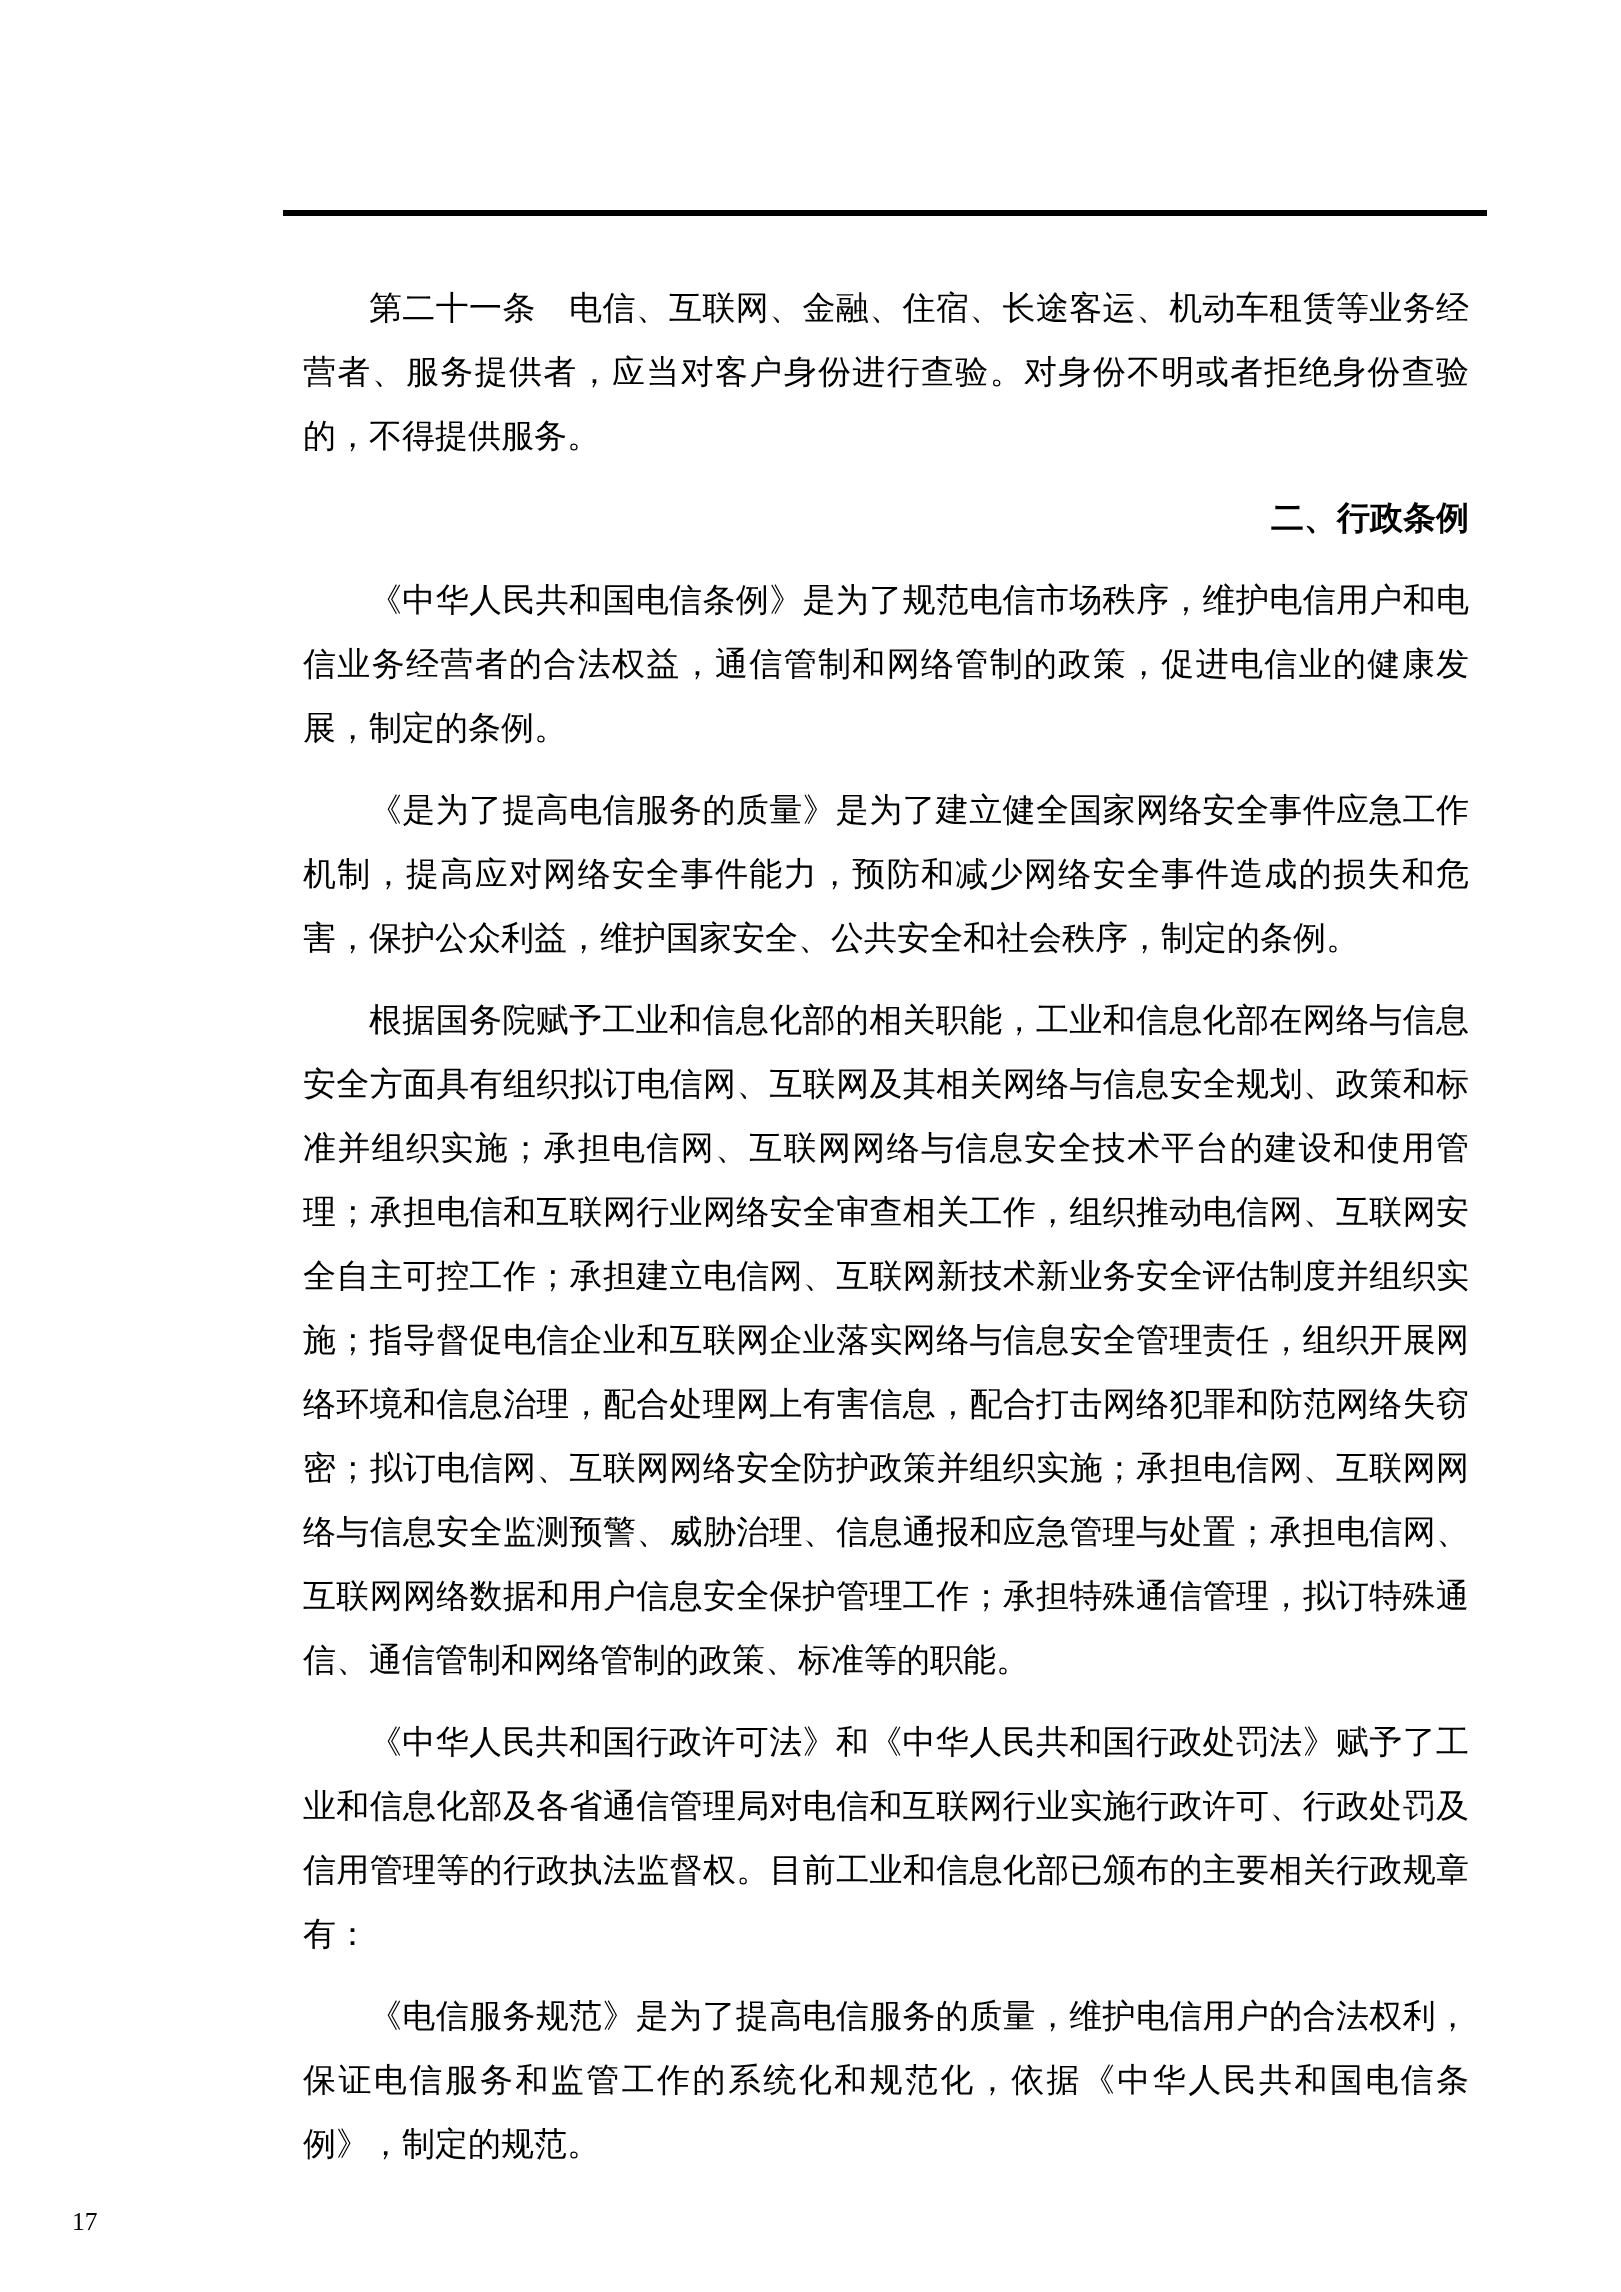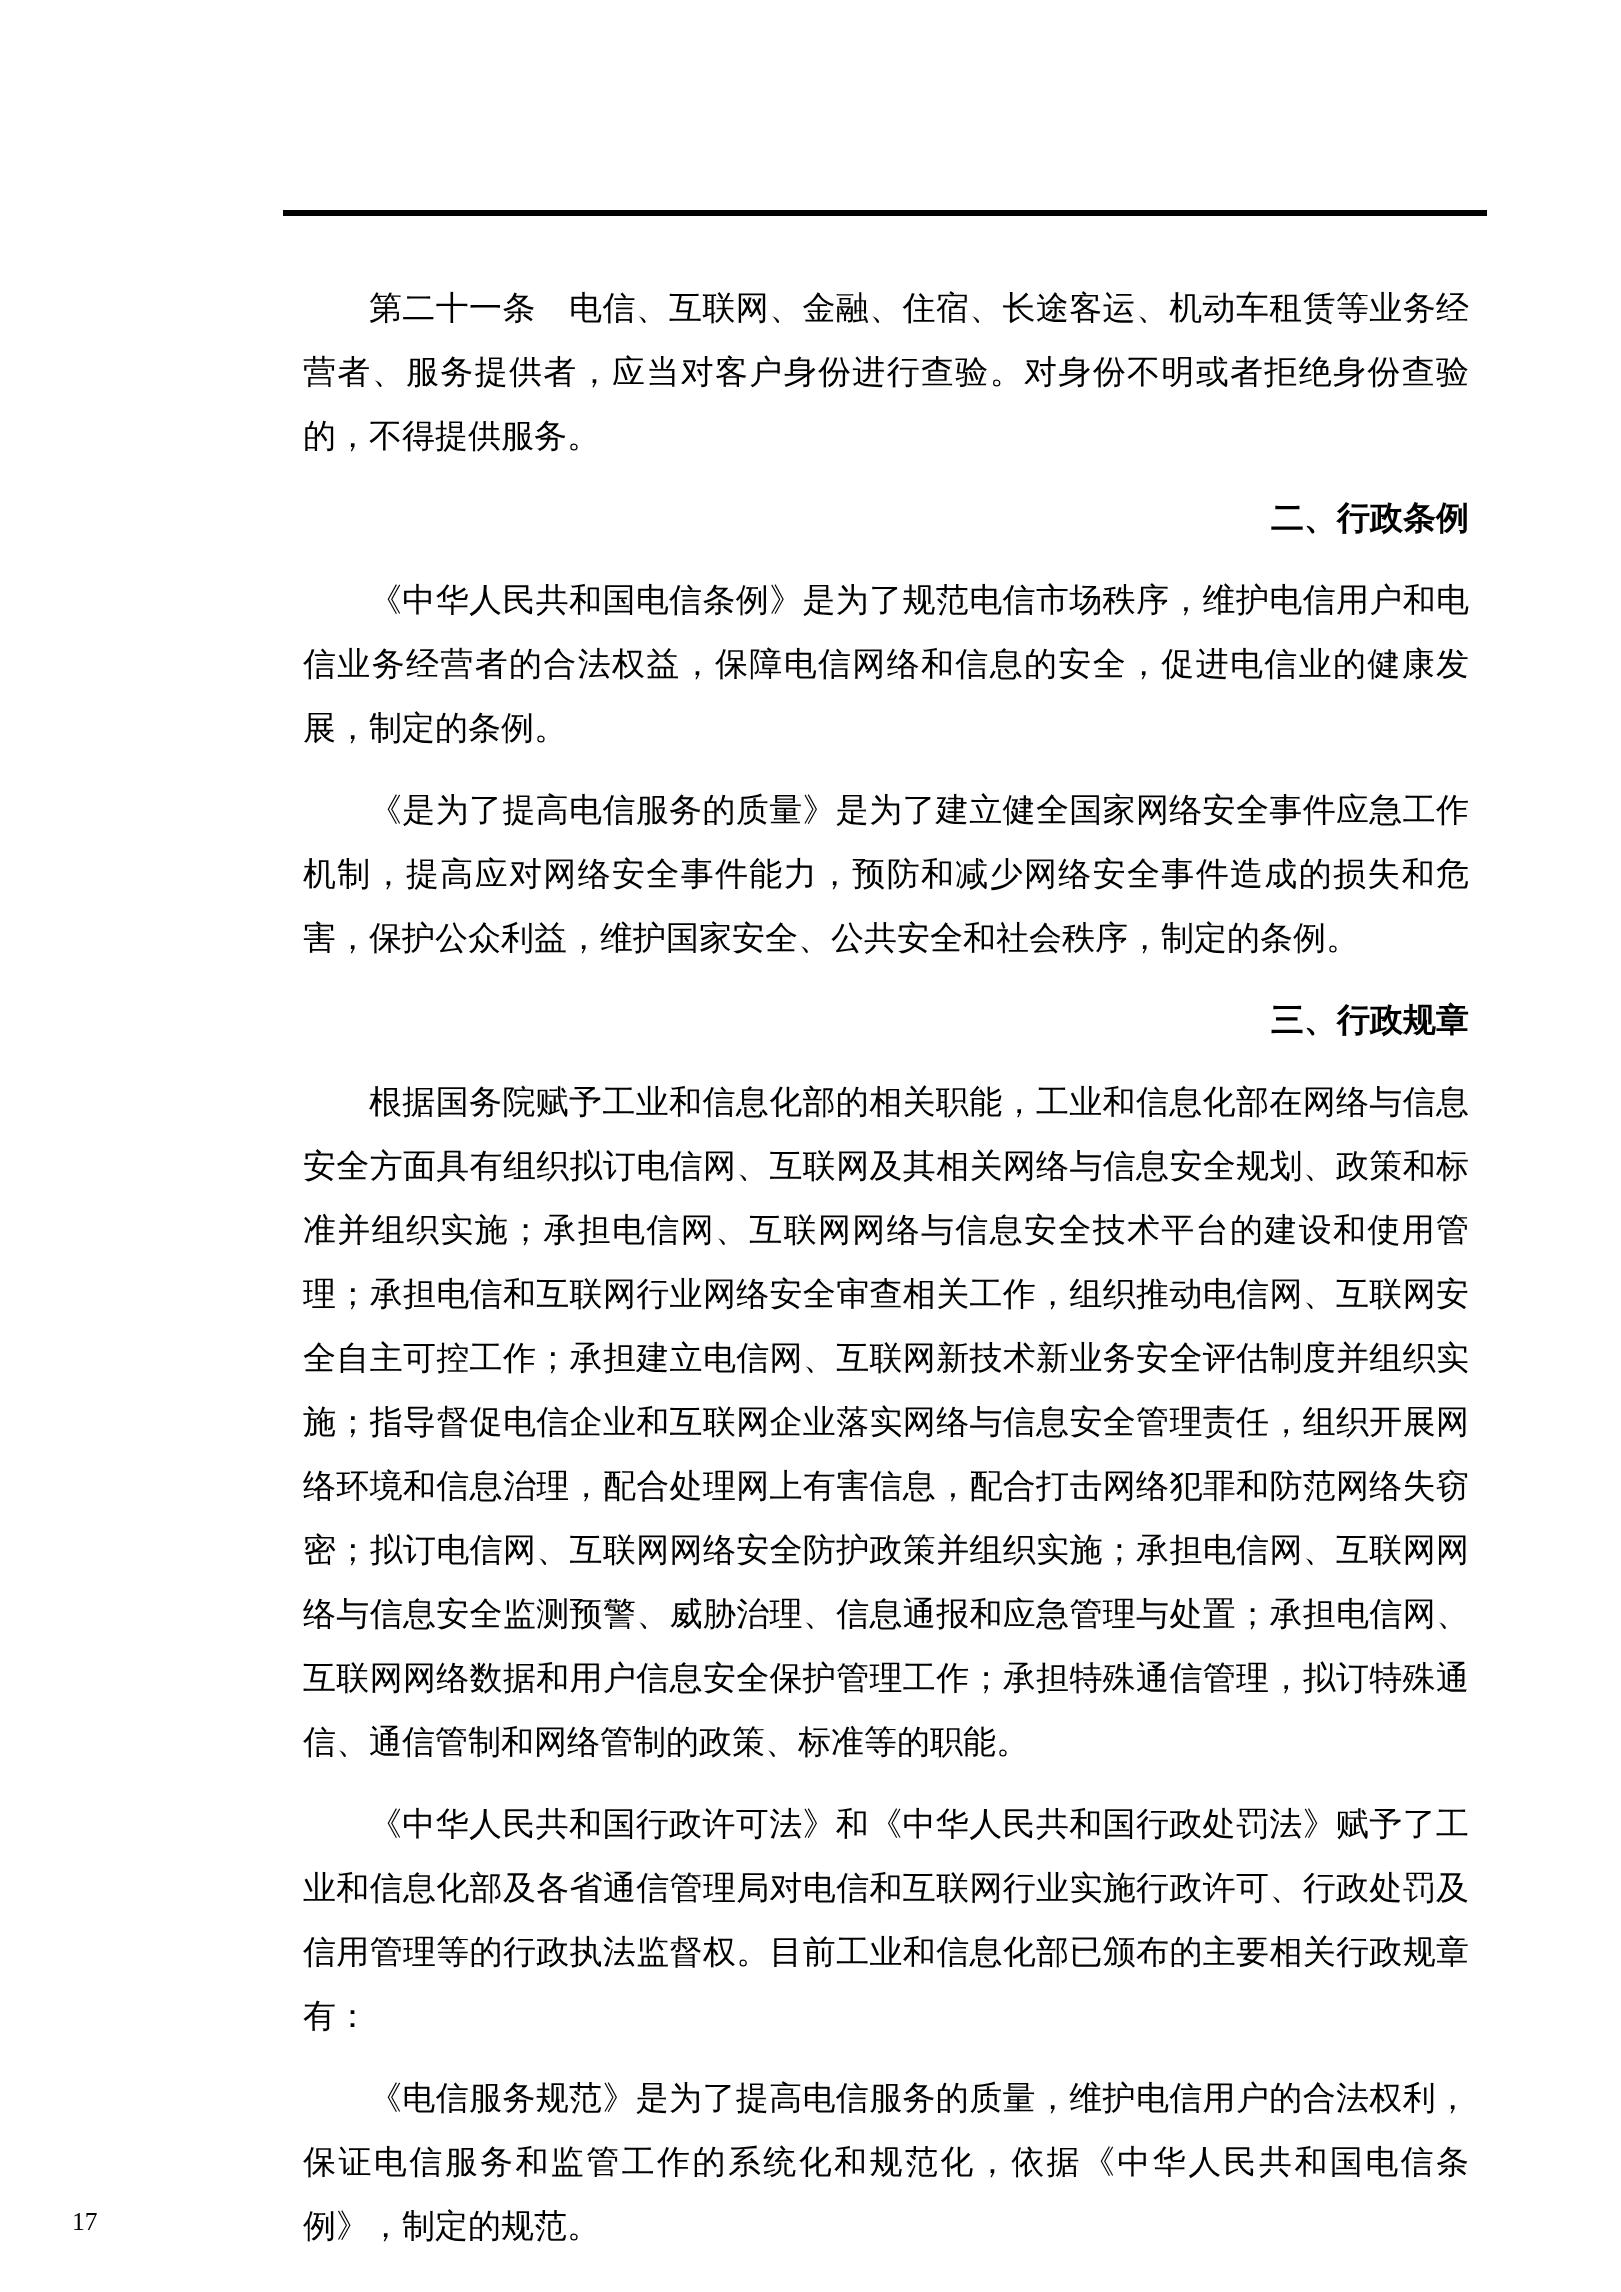--- a/index.html
+++ b/index.html
@@ -55,23 +55,22 @@
 </style>
 </head>
 <body>
 
 <div class="page">
   <div class="header-rule"></div>
 
   <div class="content">
     <p class="para">第二十一条　电信、互联网、金融、住宿、长途客运、机动车租赁等业务经营者、服务提供者，应当对客户身份进行查验。对身份不明或者拒绝身份查验的，不得提供服务。</p>
     <p class="heading">二、行政条例</p>
-    <p class="para">《中华人民共和国电信条例》是为了规范电信市场秩序，维护电信用户和电信业务经营者的合法权益，保障电信网络和信息的安全，促进电信业的健康发展，制定的条例。</p>
+    <p class="para">《中华人民共和国电信条例》是为了规范电信市场秩序，维护电信用户和电信业务经营者的合法权益，通信管制和网络管制的政策，促进电信业的健康发展，制定的条例。</p>
     <p class="para">《是为了提高电信服务的质量》是为了建立健全国家网络安全事件应急工作机制，提高应对网络安全事件能力，预防和减少网络安全事件造成的损失和危害，保护公众利益，维护国家安全、公共安全和社会秩序，制定的条例。</p>
-    <p class="heading">三、行政规章</p>
     <p class="para">根据国务院赋予工业和信息化部的相关职能，工业和信息化部在网络与信息安全方面具有组织拟订电信网、互联网及其相关网络与信息安全规划、政策和标准并组织实施；承担电信网、互联网网络与信息安全技术平台的建设和使用管理；承担电信和互联网行业网络安全审查相关工作，组织推动电信网、互联网安全自主可控工作；承担建立电信网、互联网新技术新业务安全评估制度并组织实施；指导督促电信企业和互联网企业落实网络与信息安全管理责任，组织开展网络环境和信息治理，配合处理网上有害信息，配合打击网络犯罪和防范网络失窃密；拟订电信网、互联网网络安全防护政策并组织实施；承担电信网、互联网网络与信息安全监测预警、威胁治理、信息通报和应急管理与处置；承担电信网、互联网网络数据和用户信息安全保护管理工作；承担特殊通信管理，拟订特殊通信、通信管制和网络管制的政策、标准等的职能。</p>
     <p class="para">《中华人民共和国行政许可法》和《中华人民共和国行政处罚法》赋予了工业和信息化部及各省通信管理局对电信和互联网行业实施行政许可、行政处罚及信用管理等的行政执法监督权。目前工业和信息化部已颁布的主要相关行政规章有：</p>
     <p class="para">《电信服务规范》是为了提高电信服务的质量，维护电信用户的合法权利，保证电信服务和监管工作的系统化和规范化，依据《中华人民共和国电信条例》，制定的规范。</p>
   </div>
 
   <div class="page-number">17</div>
 </div>
 
 
 </body></html>

